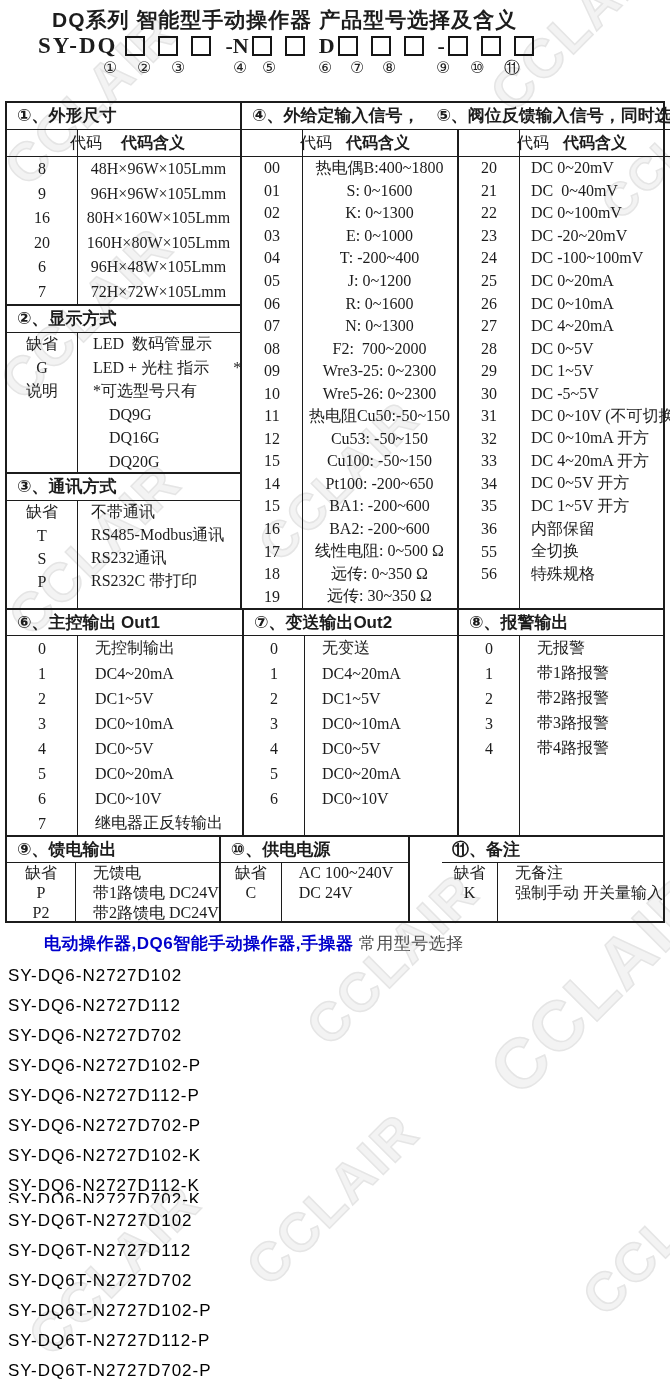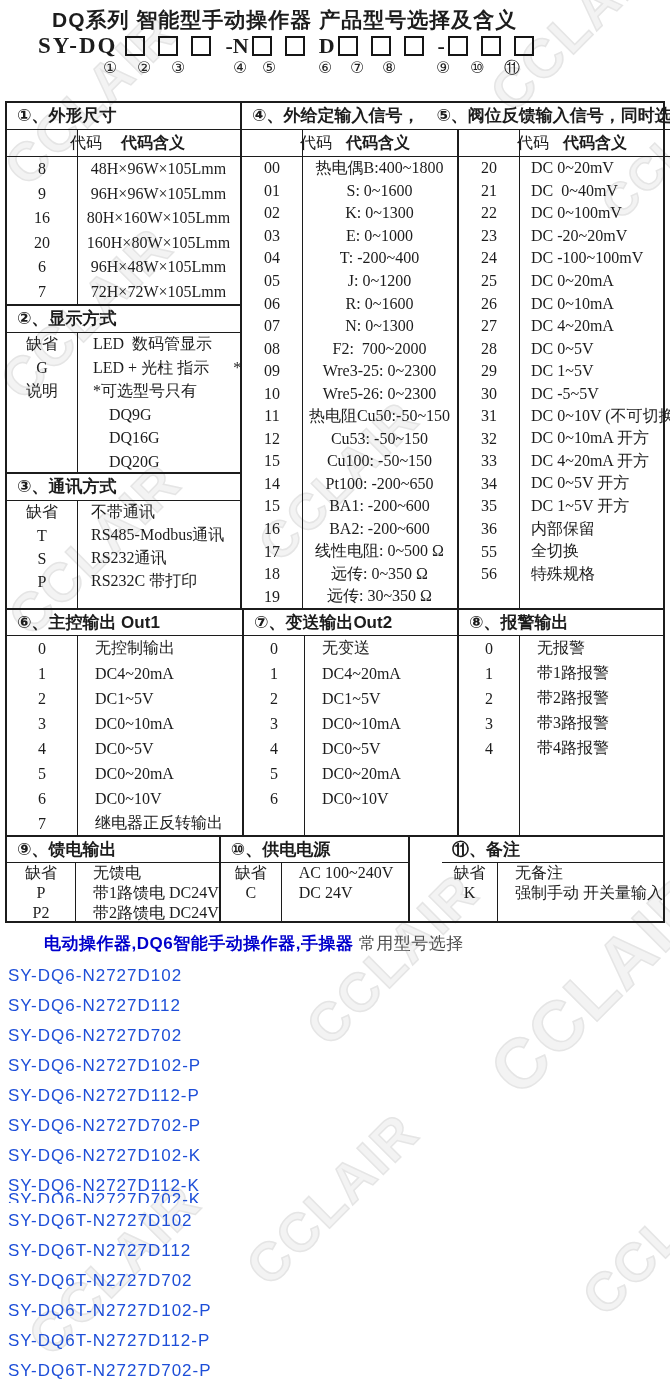--- a/index.html
+++ b/index.html
@@ -66,21 +66,21 @@
   .band3 .trow{height:20px;}
   .b3col1{width:235px;box-sizing:border-box;display:flex;flex-direction:column;--codew:68px;}
   .b3col2{width:215px;box-sizing:border-box;border-left:2px solid #1c1c1c;display:flex;flex-direction:column;--codew:60px;}
   .b3col3{flex:1;border-left:2px solid #1c1c1c;display:flex;flex-direction:column;padding-left:32px;--codew:55px;}
   
   .models{position:absolute;left:8px;top:932px;width:655px;z-index:2;
           font-family:"Liberation Sans",sans-serif;}
   .models-heading{height:30px;margin-bottom:4px;font-size:17px;letter-spacing:0.5px;white-space:nowrap;margin-left:36px;}
   .mh-bold{color:#0000cc;font-weight:bold;}
   .mh-rest{color:#4d4d4d;font-weight:normal;}
-  .model-line{height:30px;line-height:20px;font-size:17px;color:#1d4ed8;letter-spacing:1px;white-space:nowrap;}
+  .model-line{height:30px;line-height:20px;font-size:17px;color:#000000;letter-spacing:1px;white-space:nowrap;}
   .model-line.clipped{height:13px;margin-top:-16px;margin-bottom:8px;overflow:hidden;}
 </style>
 </head>
 <body>
 
 <div class="page">
 
   <div class="wm" style="left:-18px;top:68px;font-size:54px;">CCLAIR</div>
   <div class="wm" style="left:468px;top:-6px;font-size:54px;">CCLAIR</div>
   <div class="wm" style="left:582px;top:118px;font-size:46px;">CCLAIR</div>

